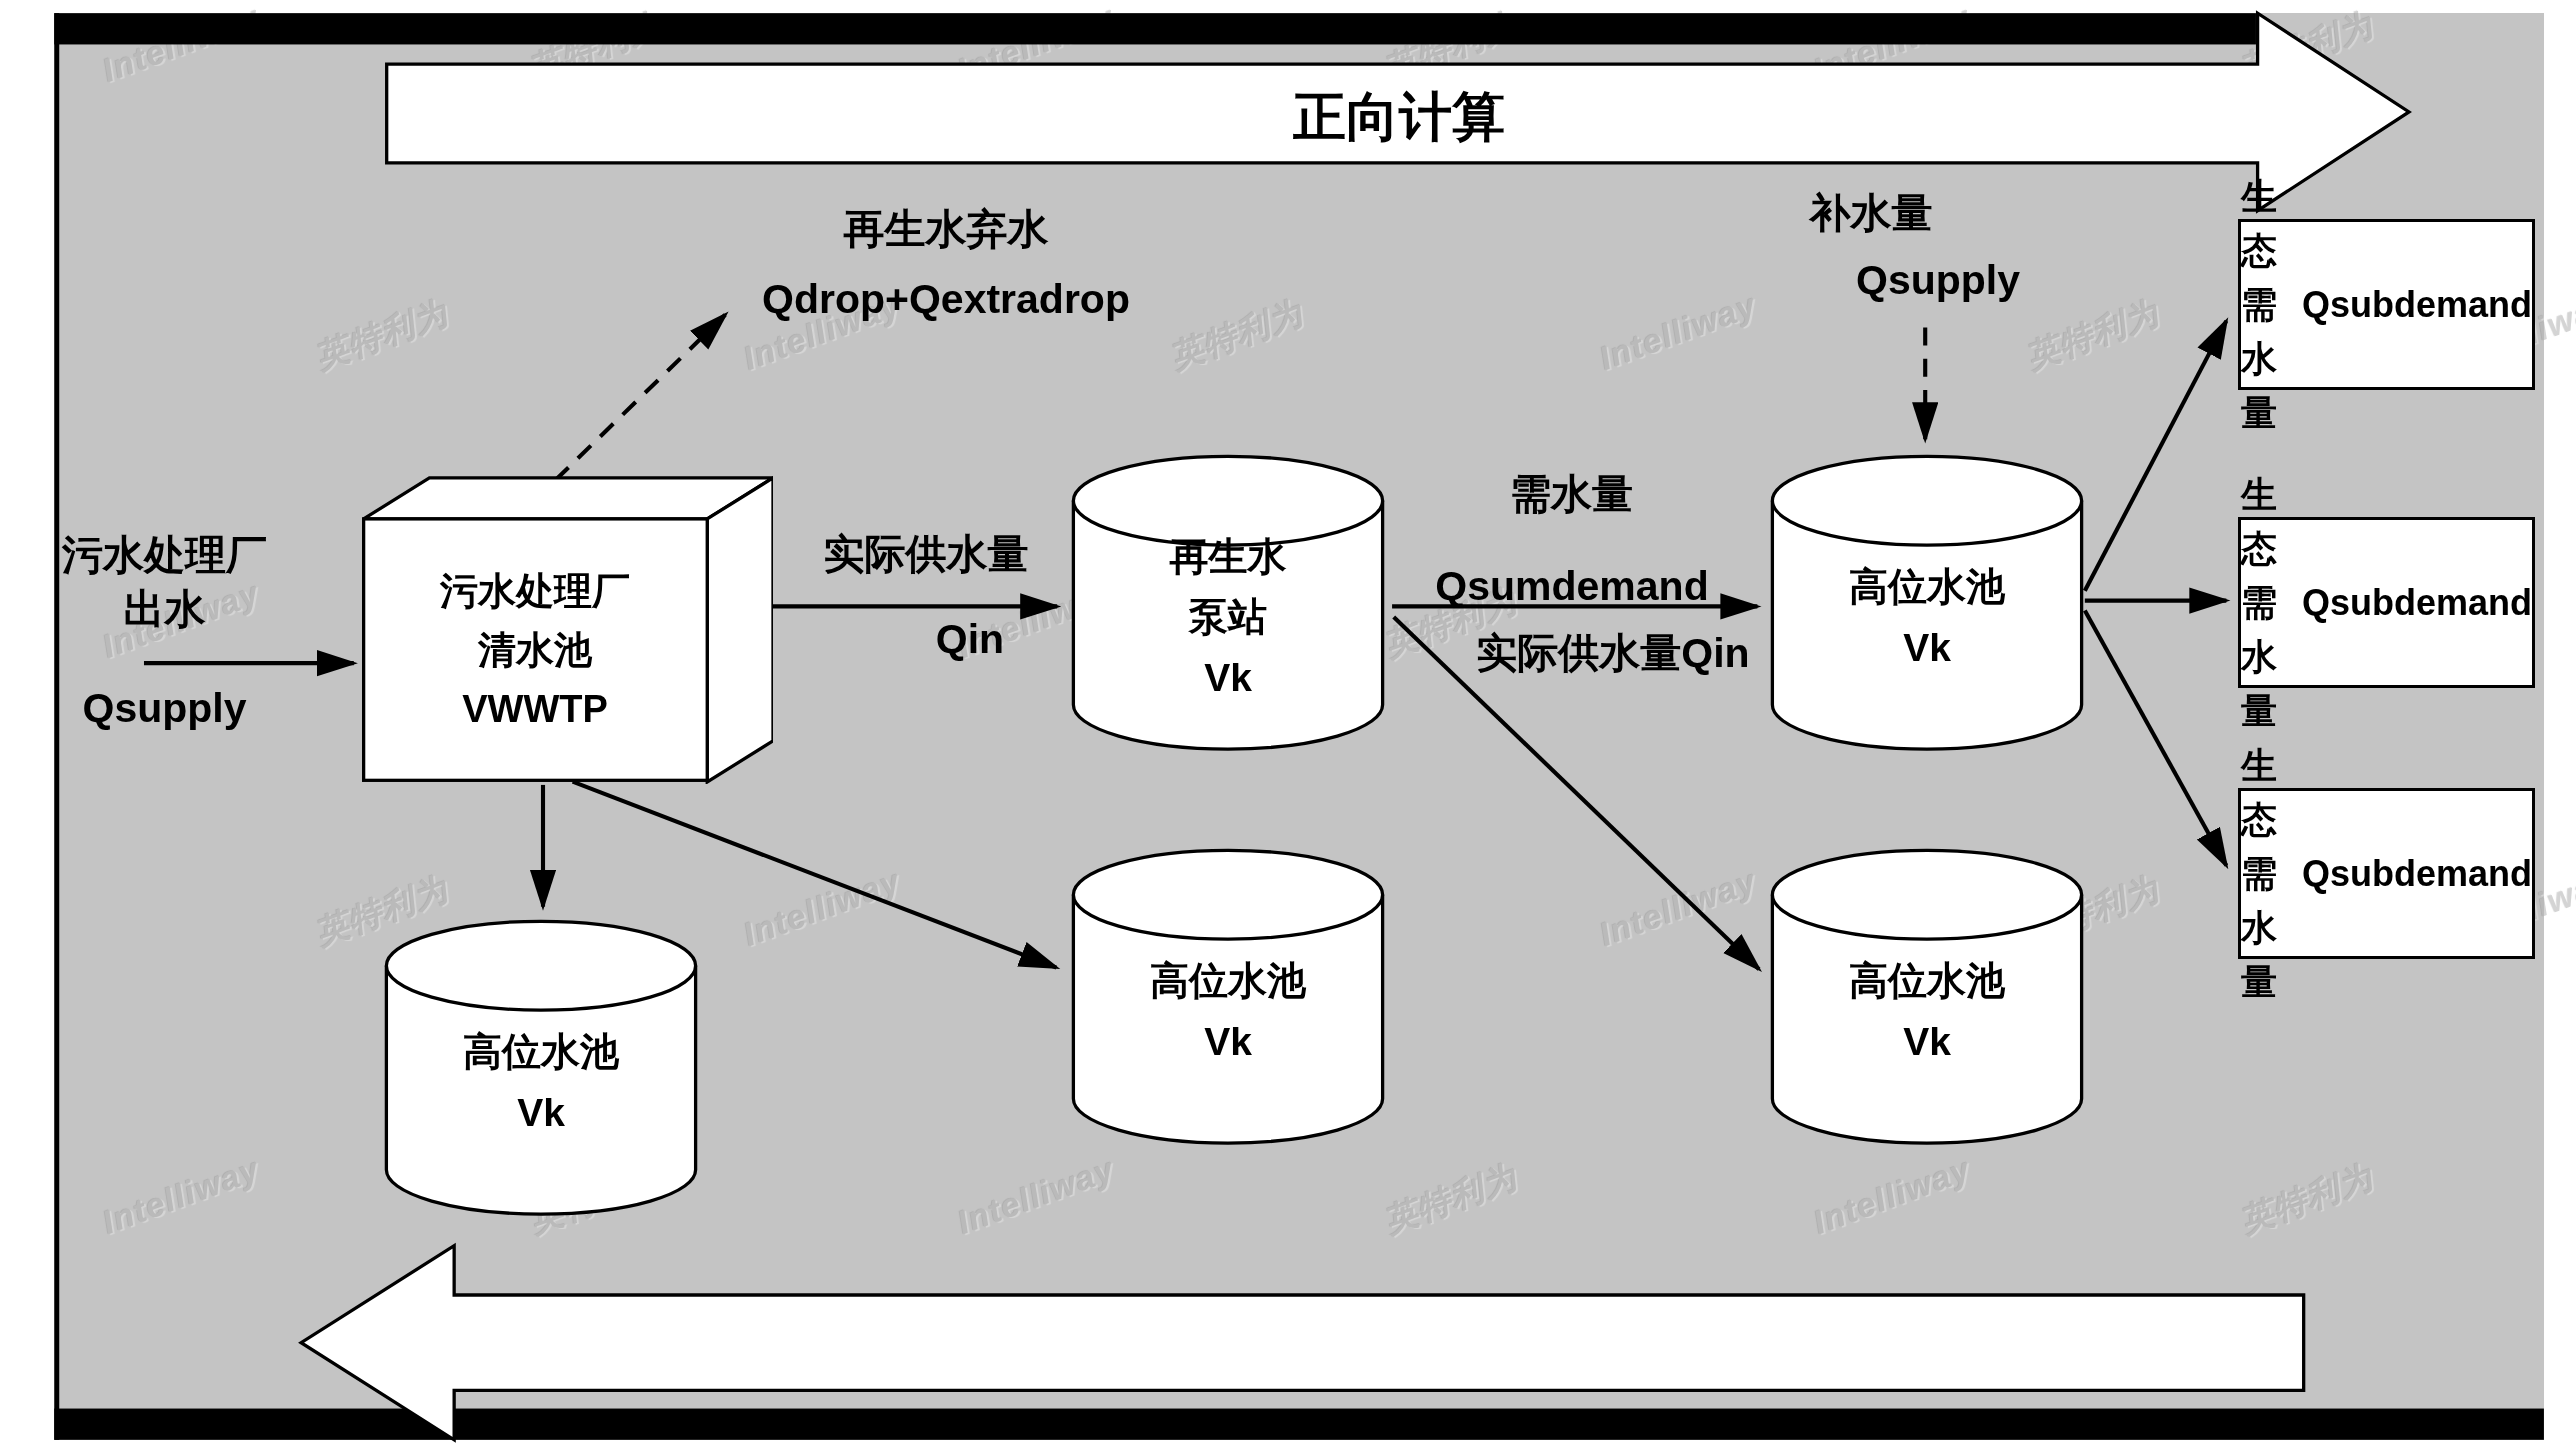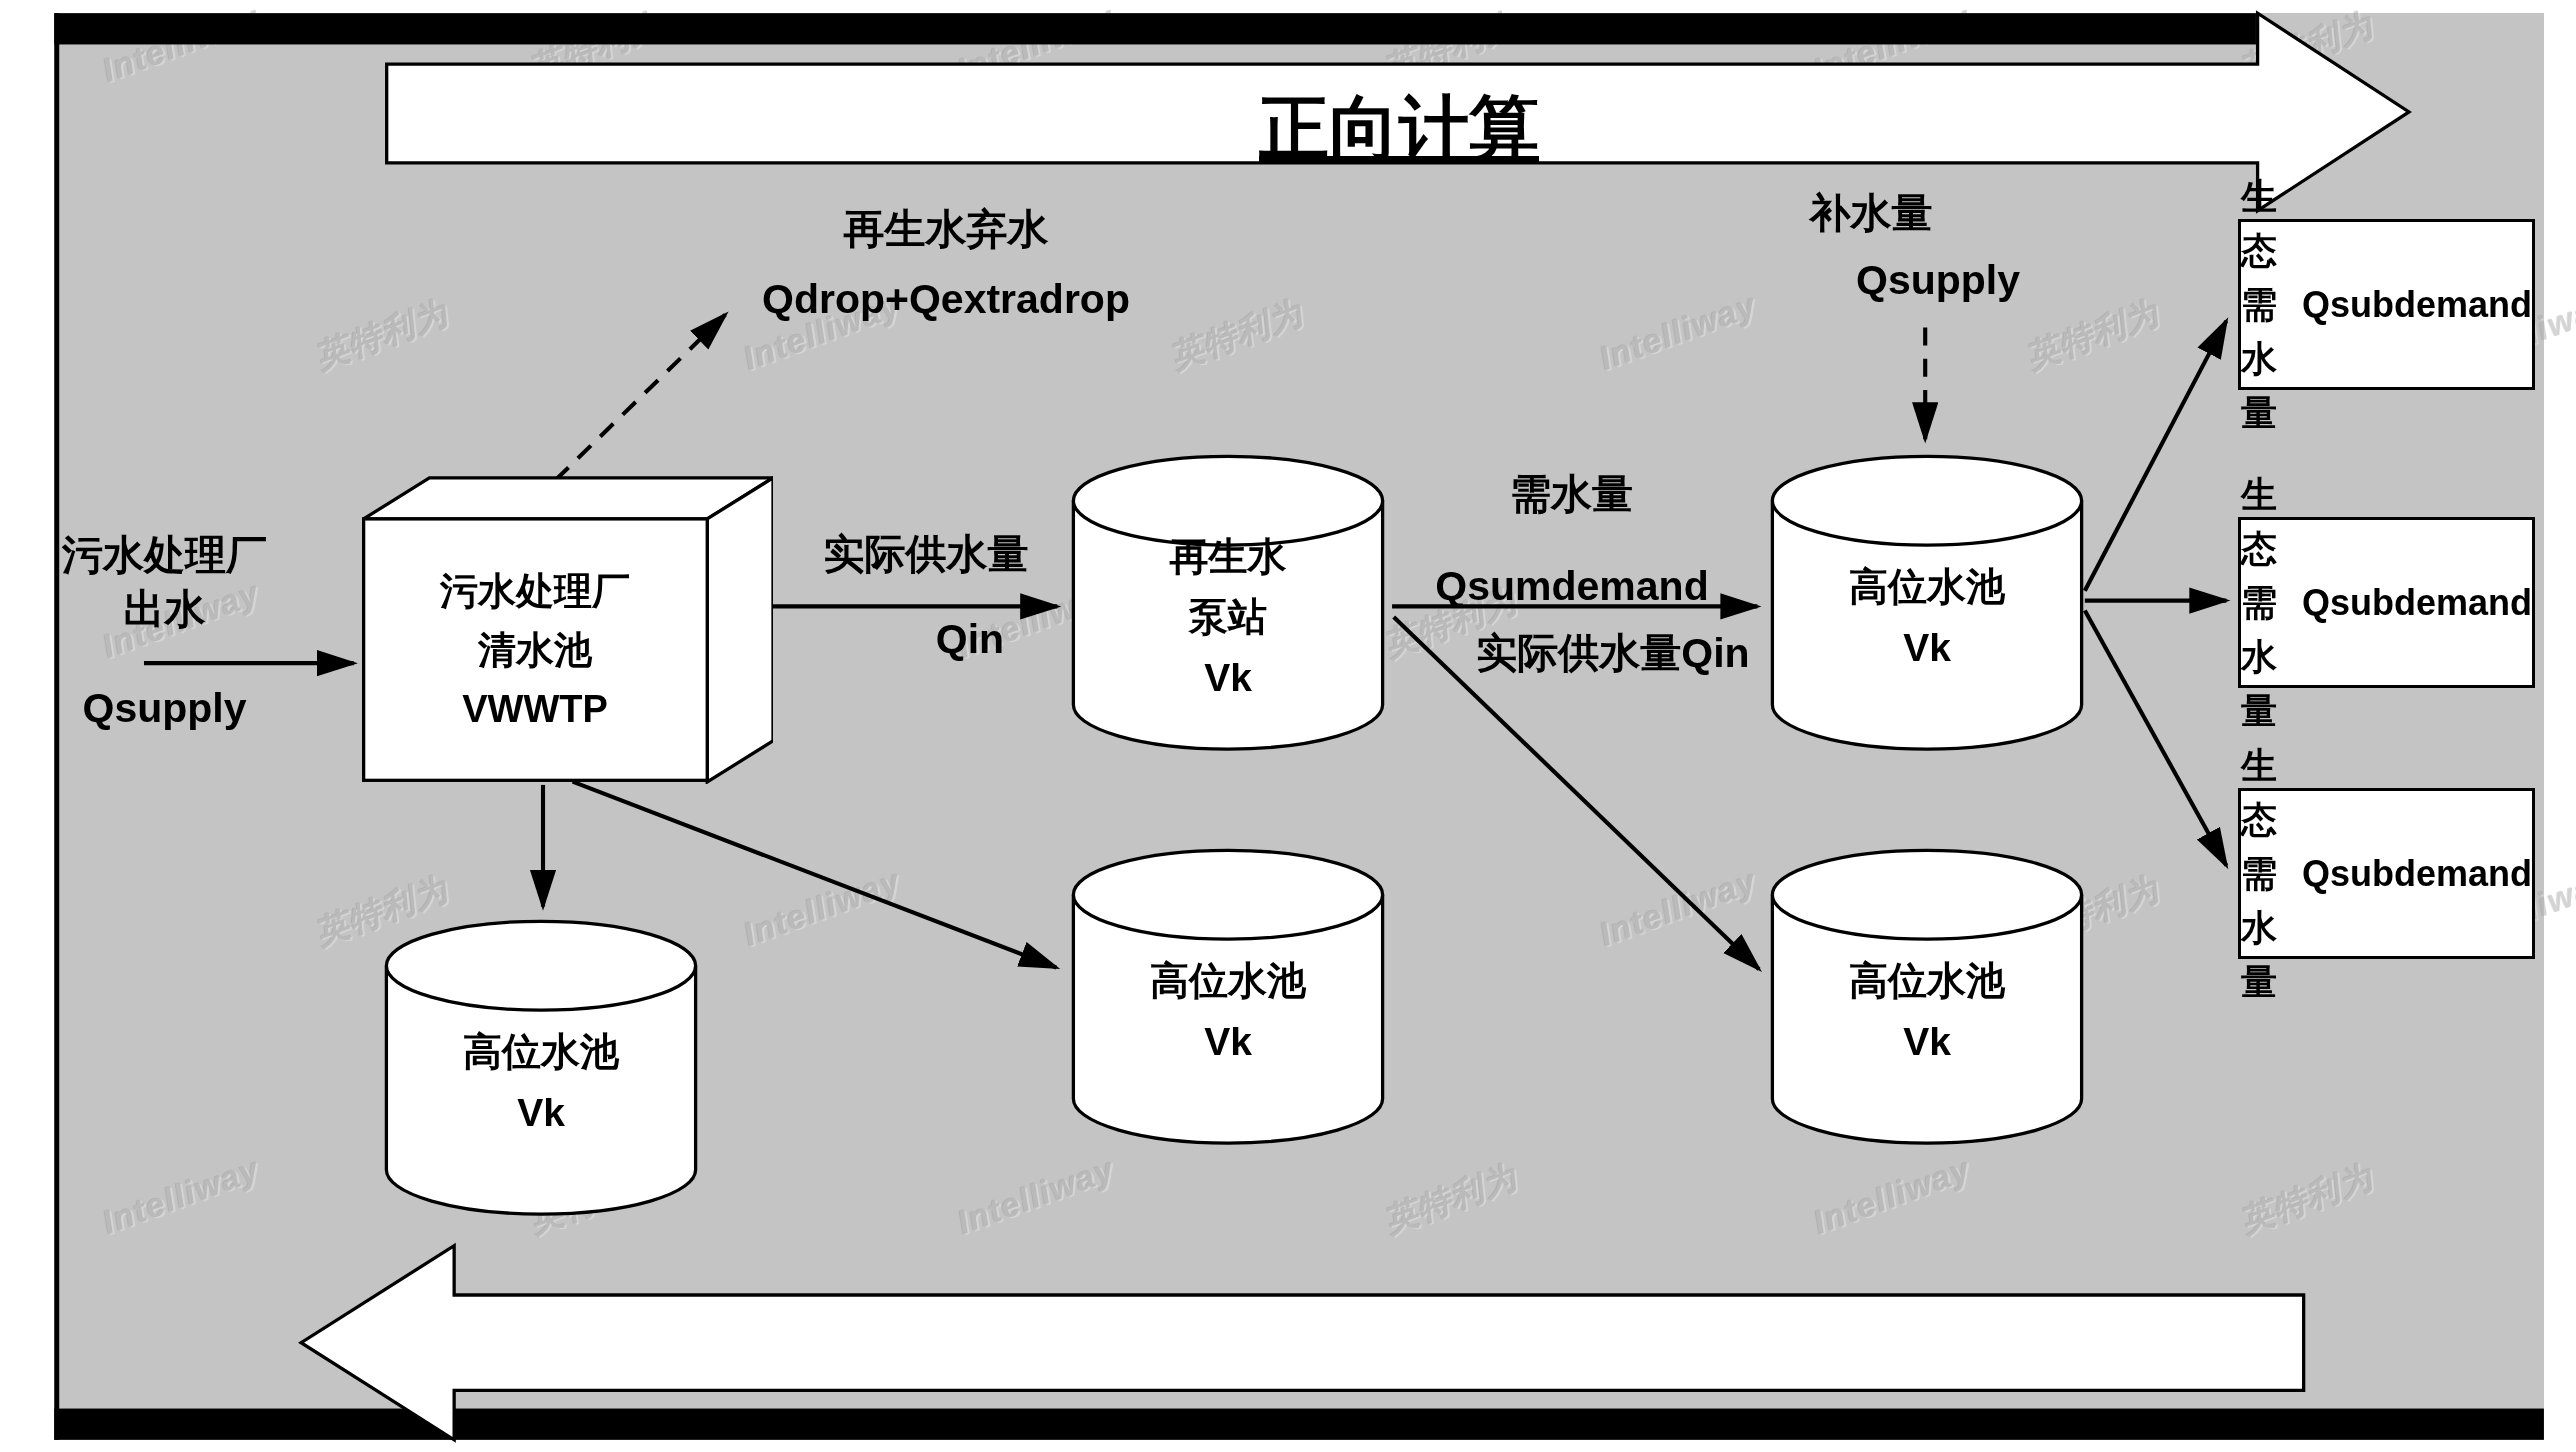--- a/index.html
+++ b/index.html
@@ -13,21 +13,21 @@
   .wm { position:absolute; font-weight:bold; font-style:italic; font-size:33px;
         letter-spacing:1.6px; color:var(--wm,#b2b2b2); opacity:0.55;
         text-shadow:1.6px 1.6px 0.8px rgba(255,255,255,0.55), -0.8px -0.8px 0.8px rgba(110,110,110,0.45);
         transform:rotate(-20deg); white-space:nowrap; }
   .shapes { position:absolute; left:0; top:0; z-index:2; }
   .bar { fill:var(--stroke,#000); }
   .shape-fill { fill:var(--fill,#fff); stroke:var(--stroke,#000); }
   .aline { stroke:var(--stroke,#000); stroke-width:5; fill:none; }
   .dash { stroke-dasharray:22 16; }
 
-  .banner { position:absolute; z-index:4; font-size:70px; font-weight:700; text-align:center;text-decoration:underline; }
+  .banner { position:absolute; z-index:4; font-size:53px; font-weight:700; text-align:center; }
   .lbl { position:absolute; z-index:4; font-weight:700; font-size:41px; line-height:1.32;
          text-align:center; white-space:nowrap; }
 
   .box3d { position:absolute; left:362px; top:461px; width:411px; height:323px; z-index:3; }
   .box3d svg { position:absolute; left:0; top:0; }
   .box3d-text { position:absolute; left:0; top:58px; width:346px; height:263px;
                 display:flex; flex-direction:column; align-items:center; justify-content:center;
                 font-weight:700; font-size:38px; line-height:1.55; }
 
   .cyl { position:absolute; width:316px; height:301px; z-index:3; }

